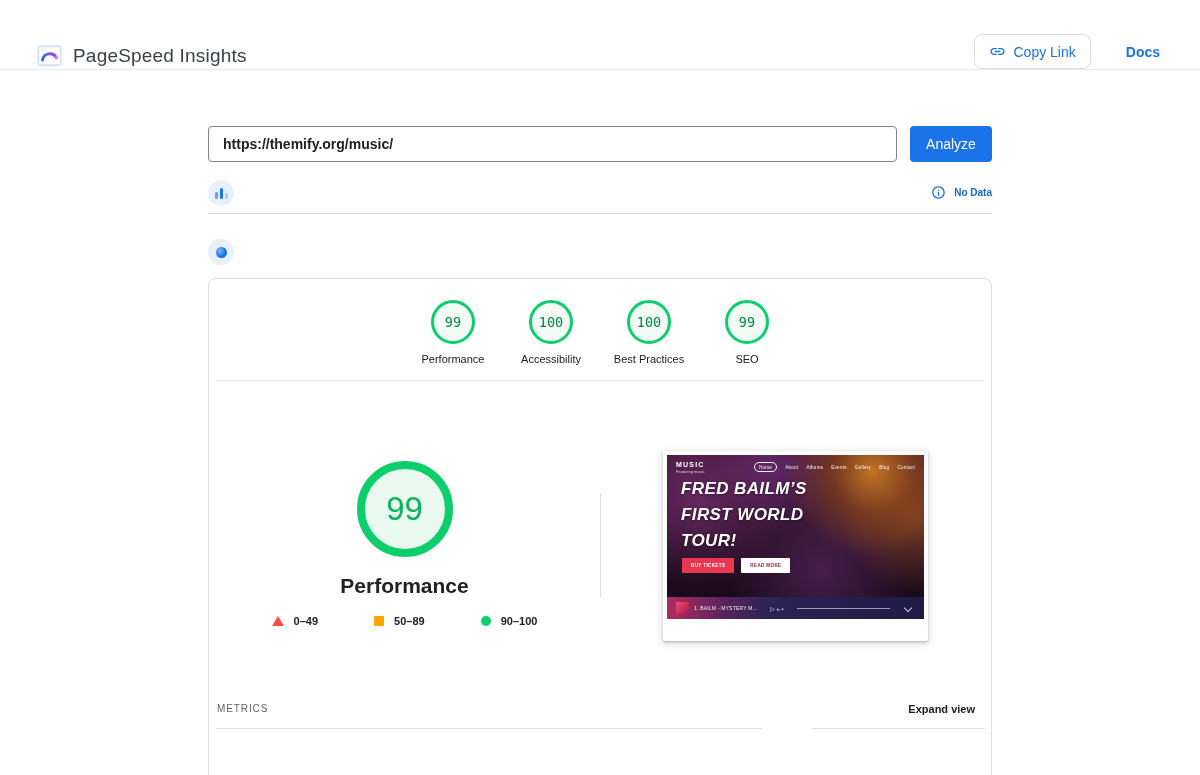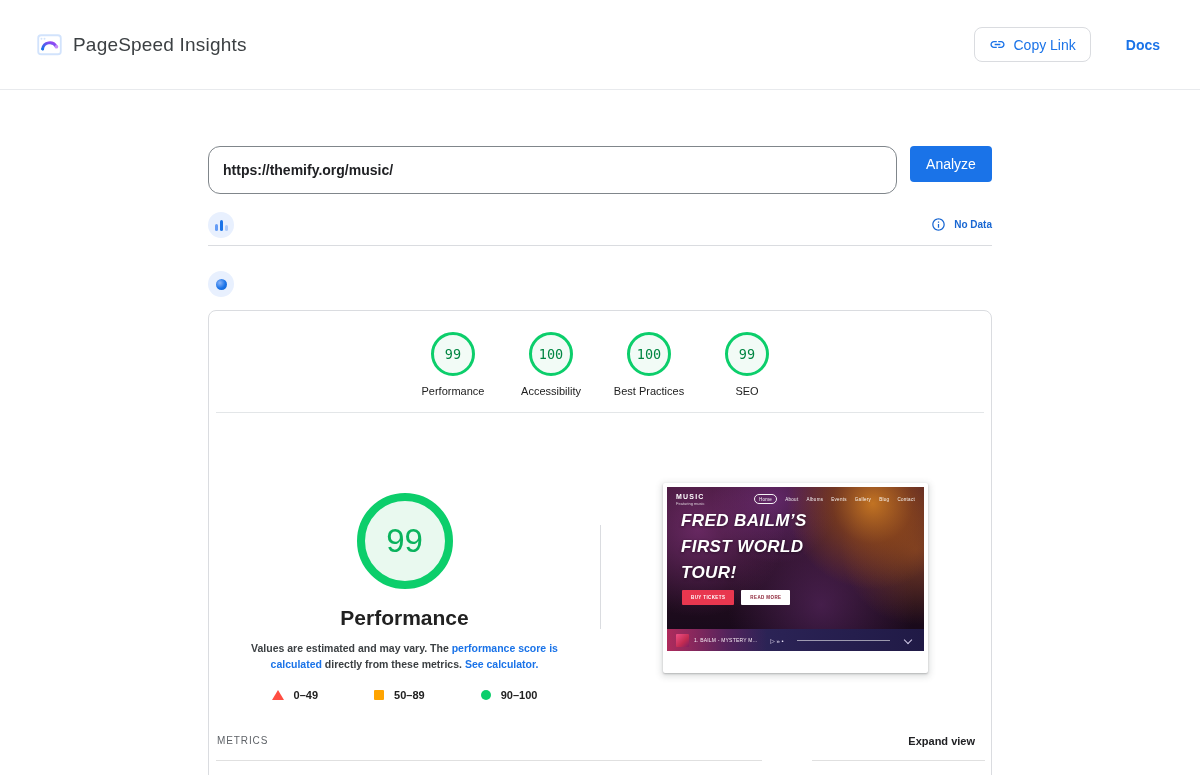--- a/index.html
+++ b/index.html
@@ -1,33 +1,33 @@
 <!DOCTYPE html>
 <html><head>
 <meta charset="utf-8">
 <style>
   * { box-sizing: border-box; margin: 0; padding: 0; }
   html,body { width:1200px; height:775px; overflow:hidden; background:#fff;
     font-family:"Liberation Sans", sans-serif; color:#202124; }
 
   
-  header { height:90px; display:flex; align-items:center; justify-content:space-between;
+  header { height:70px; display:flex; align-items:flex-end; justify-content:space-between;
     padding:0 40px 0 36px; border-bottom:1px solid #e8eaed; }
   .brand { display:flex; align-items:center; gap:10px; cursor:pointer; }
   .brand-title { font-size:19px; color:#3c4043; letter-spacing:.2px; }
   .header-actions { display:flex; align-items:center; gap:35px; }
   .copy-link-btn { display:flex; align-items:center; gap:8px; background:#fff;
     border:1px solid #dadce0; border-radius:8px; padding:8px 14px; cursor:pointer;
     color:#1a73e8; font-size:14px; font-weight:500; font-family:inherit; }
   .docs-link { color:#1a73e8; font-size:14px; font-weight:700; text-decoration:none; cursor:pointer; }
 
   
   main { width:784px; margin:0 auto; }
   .analyze-row { margin-top:56px; display:flex; gap:13px; }
-  .url-input { flex:1; height:48px; border:1px solid #80868b; border-radius:12px;
+  .url-input { flex:1; height:36px; border:1px solid #80868b; border-radius:4px;
     padding:0 14px; font-size:14px; font-weight:700; color:#202124; font-family:inherit; }
   .analyze-btn { width:82px; height:36px; background:#1a73e8; color:#fff; border:none;
     border-radius:4px; font-size:14px; font-weight:500; font-family:inherit; cursor:pointer; }
 
   
   .tabs { margin-top:16px; display:flex; justify-content:center; gap:14px; }
   .tab { display:flex; align-items:center; gap:9px; padding:0 16px; height:42px;
     font-size:14px; color:#5f6368; cursor:pointer; border-bottom:3px solid transparent; }
   .tab.active { background:#e8f0fe; color:#1a73e8; font-weight:500;
     border-radius:8px 8px 0 0; border-bottom:3px solid #1a73e8; }
@@ -221,23 +221,20 @@
       </div>
 
       <hr class="card-sep">
 
       <div class="columns">
         <div class="col-left">
           <div class="big-gauge">
             <span>99</span>
           </div>
           <div class="perf-title">Performance</div>
-          <div class="perf-note">
-            <span>Values are estimated and may vary. The </span><a>performance score is calculated</a><span> directly from these metrics. </span><a>See calculator.</a>
-          </div>
           <div class="legend">
             <div class="legend-item">
               <span class="shape-triangle"></span>
               <span>0–49</span>
             </div>
             <div class="legend-item">
               <span class="shape-square"></span>
               <span>50–89</span>
             </div>
             <div class="legend-item">

